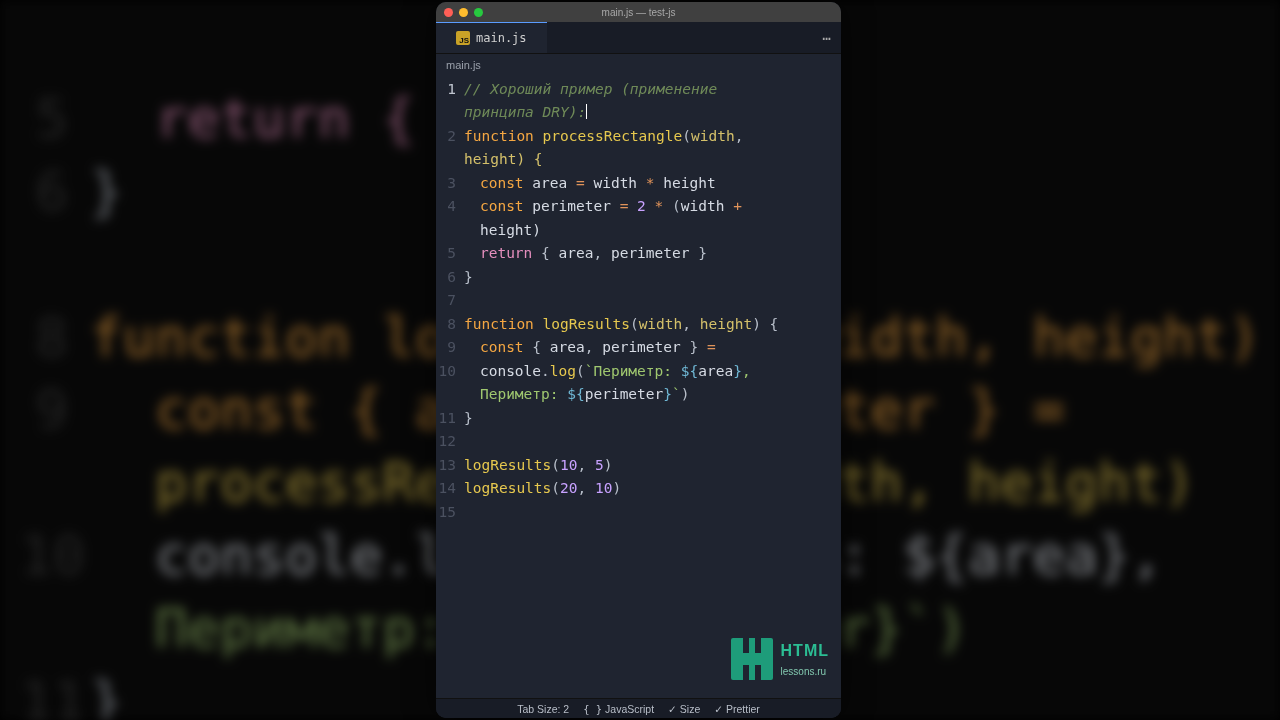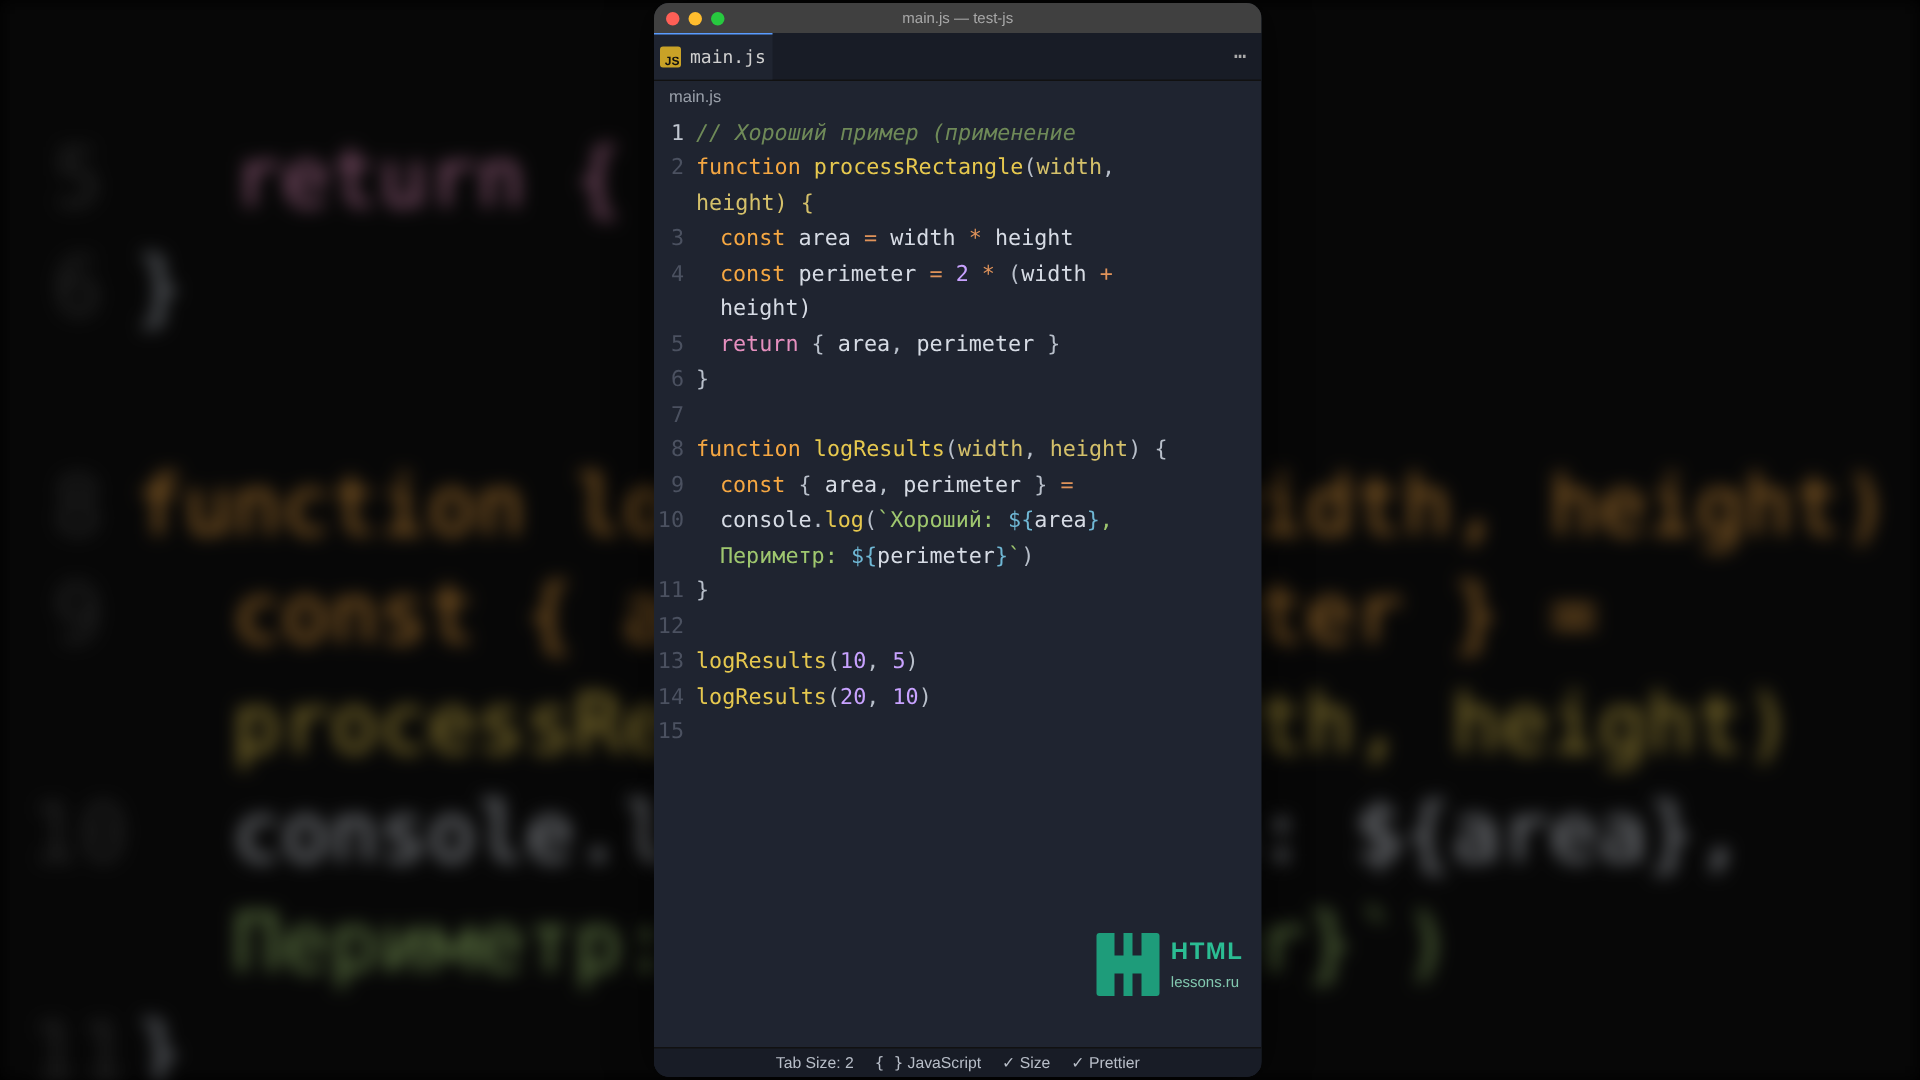--- a/index.html
+++ b/index.html
@@ -35,21 +35,21 @@
   }
   .traffic { display:flex; gap:6px; }
   .dot { width:9px; height:9px; border-radius:50%; }
   .dot.r{background:#ff5f56;} .dot.y{background:#ffbd2e;} .dot.g{background:#27c93f;}
   .title { position:absolute; left:0; right:0; text-align:center; font-size:10px; color:#a8a8a8; font-family: -apple-system, sans-serif; }
   .tabbar {
     height: 32px; background:#181c26; display:flex; align-items:stretch; border-bottom:1px solid #111;
     position:relative;
   }
   .tab {
-    display:flex; align-items:center; gap:6px; padding:0 4px;
+    display:flex; align-items:center; gap:6px; padding:0 20px;
     background:#1f2430; font-size:12px; color:#d0d0d0;
     border-top:1px solid #5a9cff;
   }
   .js-badge{
     width:14px;height:14px;background:#c9a227;color:#111;font-size:8px;font-weight:700;
     display:flex;align-items:flex-end;justify-content:flex-end;padding:0 1px 0 0;border-radius:2px;
     font-family:sans-serif;
   }
   .tab-actions{position:absolute;right:8px;top:0;bottom:0;display:flex;align-items:center;color:#aaa;font-size:14px;letter-spacing:2px;}
   .breadcrumb{
@@ -76,21 +76,21 @@
   .c-param{color:#d4c06a;}
   .c-op{color:#e0935a;}
   .c-num{color:#c8a2ff;}
   .c-str{color:#9fc76f;}
   .c-interp{color:#6fb7d4;}
   .c-punct{color:#b8bfca;}
   .c-obj{color:#d6dbe4;}
   .cursor{display:inline-block;width:1px;height:1.05em;background:#fff;vertical-align:-2px;}
   
   .logo{
-    position:absolute; right:12px; bottom:34px;
+    position:absolute; right:12px; bottom:18px;
     display:flex; align-items:center; gap:8px;
   }
   .logo-h{
     width:42px;height:42px;background:#1e9c7a;position:relative;border-radius:2px;
   }
   .logo-h::before,.logo-h::after{content:"";position:absolute;background:#1f2430;}
   .logo-h::before{left:12px;top:0;width:6px;height:15px;}
   .logo-h::after{left:12px;bottom:0;width:6px;height:15px;}
   .logo-h .bar2a{position:absolute;right:12px;top:0;width:6px;height:15px;background:#1f2430;}
   .logo-h .bar2b{position:absolute;right:12px;bottom:0;width:6px;height:15px;background:#1f2430;}
@@ -146,20 +146,24 @@
     <div class="breadcrumb">
       <span>main.js</span>
     </div>
 
     <div class="editor">
       <div class="lines">
         <div class="line active">
             <div class="gut">1</div>
             <div class="code"><span class="c-comment">// Хороший пример (применение</span></div>
           </div>
+        <div class="line active">
+            <div class="gut"></div>
+            <div class="code"><span class="c-comment">принципа DRY):</span><span class="cursor"></span></div>
+          </div>
 
         <div class="line">
             <div class="gut">2</div>
             <div class="code"><span class="c-kw">function</span> <span class="c-fn">processRectangle</span><span class="c-punct">(</span><span class="c-param">width</span><span class="c-punct">,</span></div>
           </div>
         <div class="line">
             <div class="gut"></div>
             <div class="code"><span class="c-param">height) {</span></div>
           </div>
 
@@ -196,21 +200,21 @@
             <div class="code"><span class="c-kw">function</span> <span class="c-fn">logResults</span><span class="c-punct">(</span><span class="c-param">width</span><span class="c-punct">,</span> <span class="c-param">height</span><span class="c-punct">) {</span></div>
           </div>
 
         <div class="line">
             <div class="gut">9</div>
             <div class="code indent"><span class="c-kw">const</span> <span class="c-punct">{</span> <span class="c-obj">area</span><span class="c-punct">,</span> <span class="c-obj">perimeter</span> <span class="c-punct">}</span> <span class="c-op">=</span></div>
           </div>
 
         <div class="line">
             <div class="gut">10</div>
-            <div class="code indent"><span class="c-obj">console</span><span class="c-punct">.</span><span class="c-fn">log</span><span class="c-punct">(</span><span class="c-str">`Хороший: </span><span class="c-interp">${</span><span class="c-obj">area</span><span class="c-interp">}</span><span class="c-str">,</span></div>
+            <div class="code indent"><span class="c-obj">console</span><span class="c-punct">.</span><span class="c-fn">log</span><span class="c-punct">(</span><span class="c-str">`Периметр: </span><span class="c-interp">${</span><span class="c-obj">area</span><span class="c-interp">}</span><span class="c-str">,</span></div>
           </div>
         <div class="line">
             <div class="gut"></div>
             <div class="code indent"><span class="c-str">Периметр: </span><span class="c-interp">${</span><span class="c-obj">perimeter</span><span class="c-interp">}</span><span class="c-str">`</span><span class="c-punct">)</span></div>
           </div>
 
         <div class="line">
             <div class="gut">11</div>
             <div class="code"><span class="c-punct">}</span></div>
           </div>

